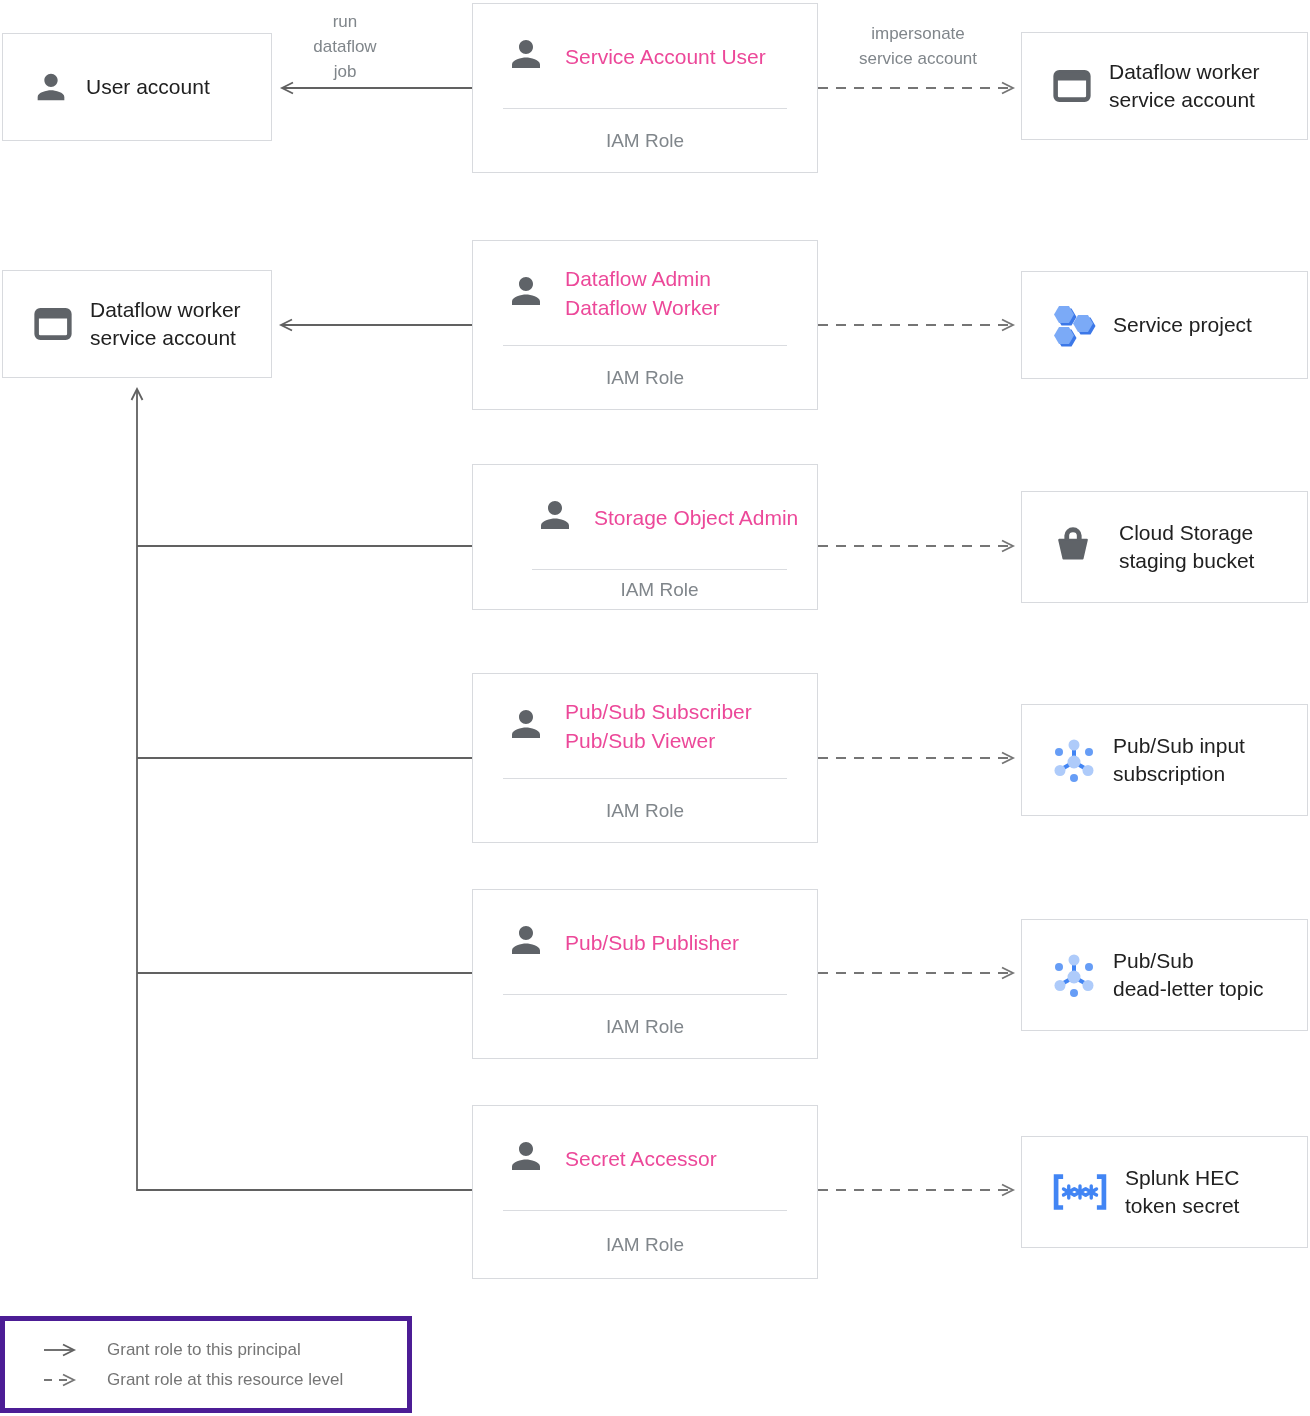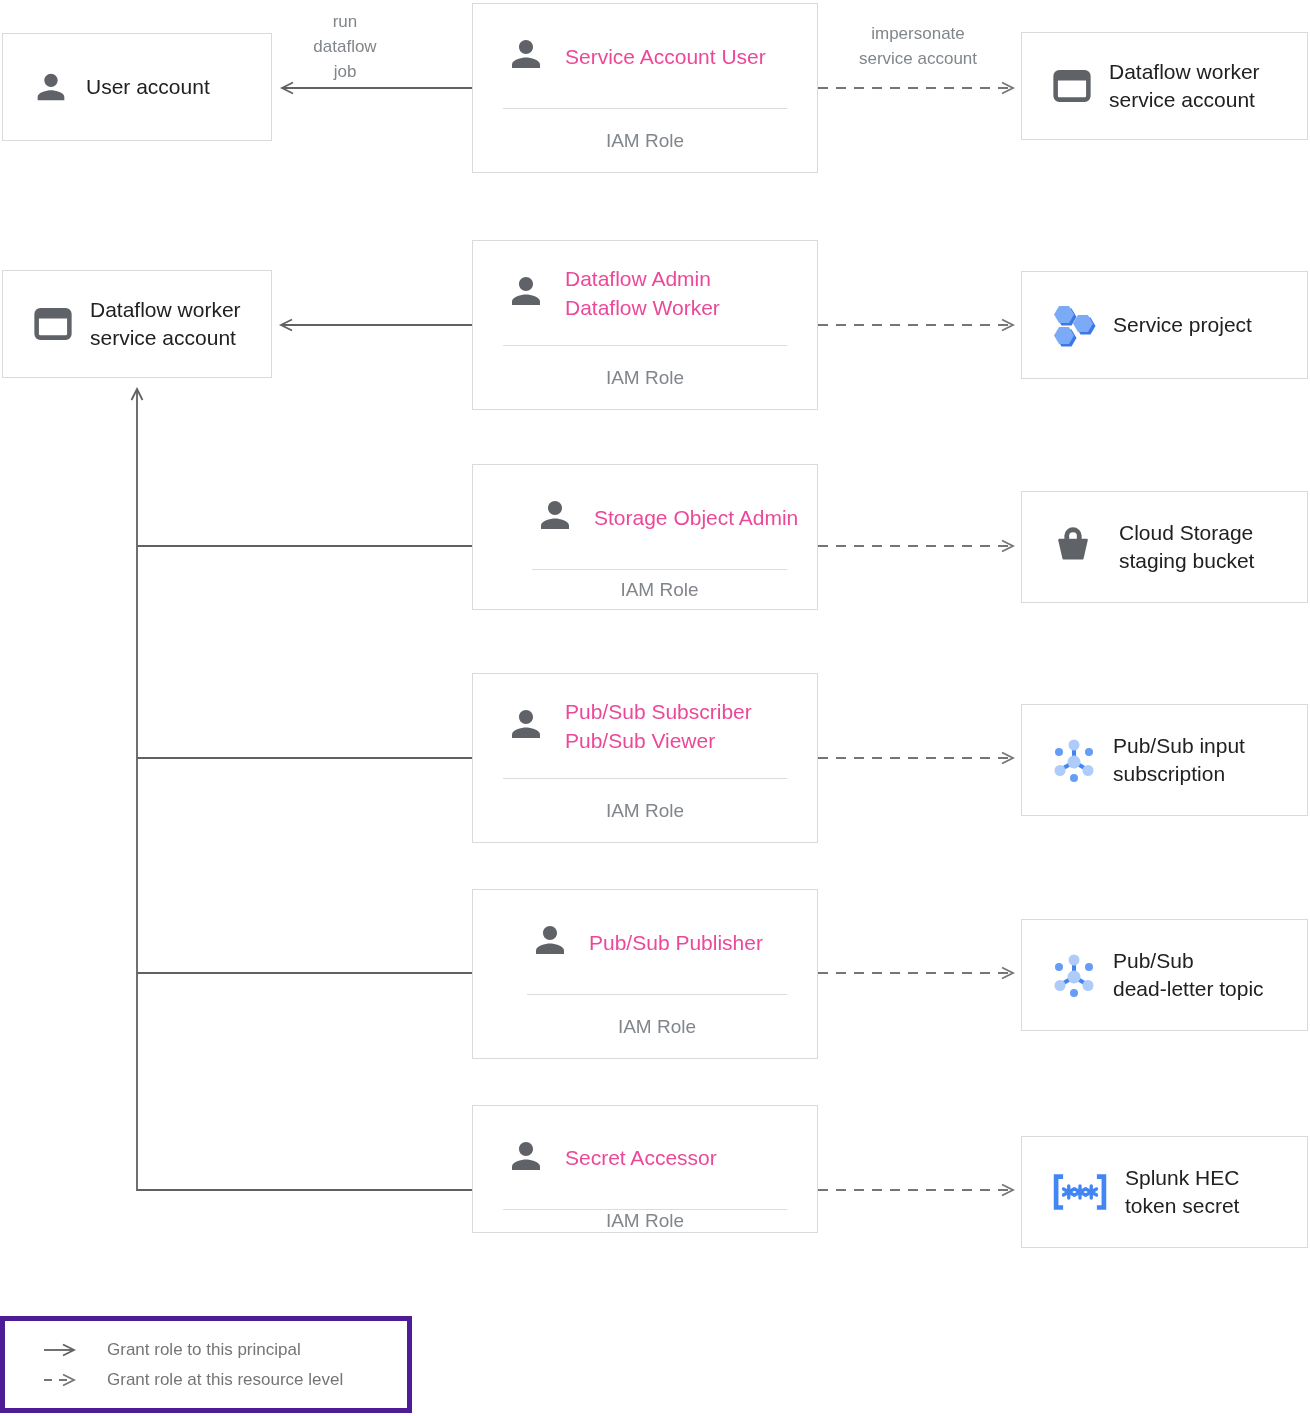--- a/index.html
+++ b/index.html
@@ -168,37 +168,37 @@
       </span>
       <div class="iam-titles">
         <div class="line">Pub/Sub Subscriber</div>
         <div class="line">Pub/Sub Viewer</div>
       </div>
     </div>
     <div class="iam-divider"></div>
     <div class="iam-sub">IAM Role</div>
   </div>
 
-  <div class="box iam-box" style="left:472px;top:889px;width:346px;height:170px;padding-left:24px;">
+  <div class="box iam-box" style="left:472px;top:889px;width:346px;height:170px;">
     <div class="iam-top">
       <span class="icon">
         <svg width="42" height="42" viewBox="0 0 24 24">
             <path fill="#5f6368" d="M12 12c2.21 0 4-1.79 4-4s-1.79-4-4-4-4 1.79-4 4 1.79 4 4 4zm0 2c-2.67 0-8 1.34-8 4v2h16v-2c0-2.66-5.33-4-8-4z"></path>
           </svg>
       </span>
       <div class="iam-titles">
         <div class="line">Pub/Sub Publisher</div>
 
       </div>
     </div>
     <div class="iam-divider"></div>
     <div class="iam-sub">IAM Role</div>
   </div>
 
-  <div class="box iam-box" style="left:472px;top:1105px;width:346px;height:128px;">
+  <div class="box iam-box" style="left:472px;top:1105px;width:346px;height:174px;">
     <div class="iam-top">
       <span class="icon">
         <svg width="42" height="42" viewBox="0 0 24 24">
             <path fill="#5f6368" d="M12 12c2.21 0 4-1.79 4-4s-1.79-4-4-4-4 1.79-4 4 1.79 4 4 4zm0 2c-2.67 0-8 1.34-8 4v2h16v-2c0-2.66-5.33-4-8-4z"></path>
           </svg>
       </span>
       <div class="iam-titles">
         <div class="line">Secret Accessor</div>
 
       </div>

